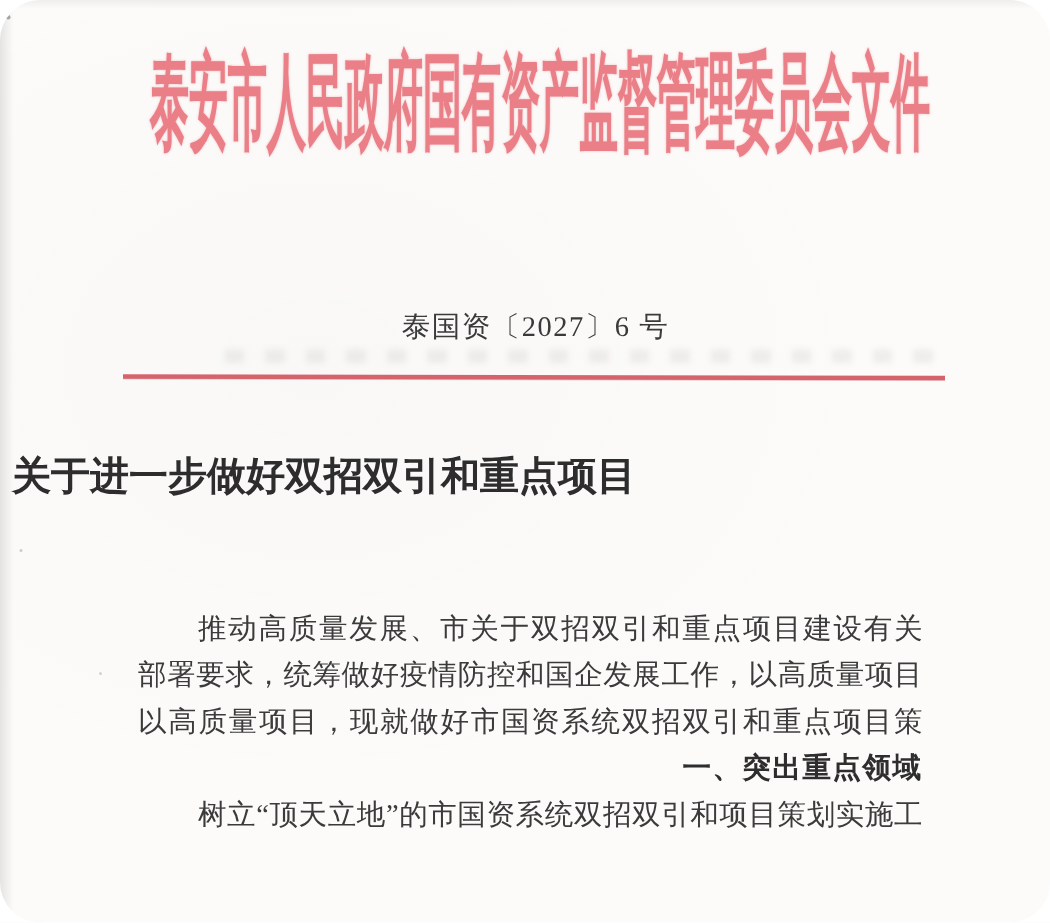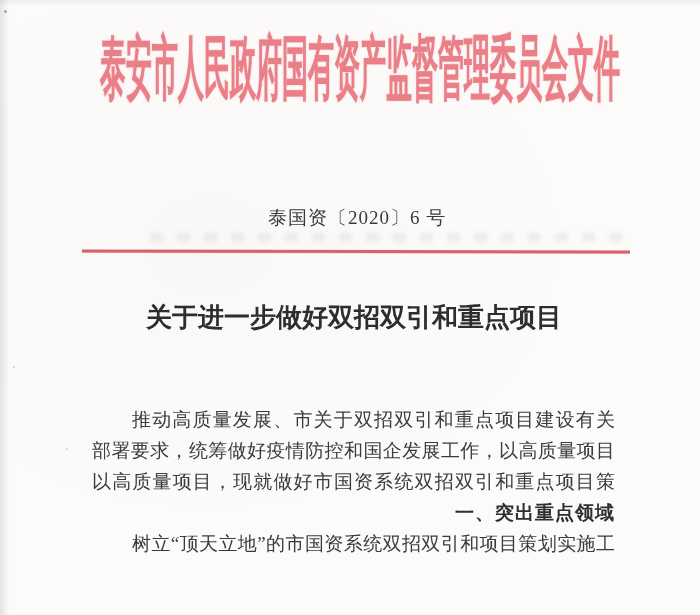--- a/index.html
+++ b/index.html
@@ -4,20 +4,21 @@
 <style>
   html,body{margin:0;padding:0;}
   .page{
     position:relative;
     width:700px;height:615px;
     background:
       radial-gradient(ellipse at 30% 40%, rgba(0,0,0,0.012), transparent 60%),
       #fcfbfa;
     overflow:hidden;
     font-family:"Liberation Serif","DejaVu Serif",serif;
+    border-radius:27px;
   }
   
   .edge-left{position:absolute;left:0;top:0;bottom:0;width:9px;
     background:linear-gradient(90deg, rgba(120,120,120,0.18), rgba(120,120,120,0.0));}
   .edge-top{position:absolute;left:0;top:0;right:0;height:6px;
     background:linear-gradient(180deg, rgba(120,120,120,0.10), rgba(120,120,120,0.0));}
   .speck{position:absolute;border-radius:50%;background:rgba(90,90,90,0.5);}
   .speck.s1{left:4px;top:10px;width:3px;height:3px;}
   .speck.s2{left:13px;top:366px;width:2px;height:2px;background:rgba(120,120,120,0.35);}
   .speck.s3{left:66px;top:448px;width:2px;height:2px;background:rgba(120,120,120,0.3);}
@@ -57,21 +58,21 @@
   .red-divider{
     position:absolute;left:82px;top:250px;width:548px;height:2.5px;
     background:var(--divider-red,#d5636c);
     transform:rotate(0.12deg);
     box-shadow:0 0.5px 0 rgba(213,99,108,0.35);
   }
 
   
   .title{
     position:absolute;left:0;right:0;top:301px;
-    padding-left:8px;text-align:center;
+    padding-left:8px;text-align:left;
     font-size:26px;font-weight:bold;line-height:33px;
     color:var(--title-text,#2d2d2d);
     letter-spacing:0;
   }
 
   
   .body-block{
     position:absolute;left:92px;top:404px;width:523px;
     font-size:19px;line-height:31px;
     color:var(--body-text,#3b3b3b);
@@ -93,21 +94,21 @@
   <div class="edge-left"></div>
   <div class="edge-top"></div>
   <div class="speck s1"></div>
   <div class="speck s2"></div>
   <div class="speck s3"></div>
 
   <div class="banner">
     <span class="banner-text">泰安市人民政府国有资产监督管理委员会文件</span>
   </div>
 
-  <div class="doc-number">泰国资〔2020〕6 号</div>
+  <div class="doc-number">泰国资〔2027〕6 号</div>
 
   <div class="ghost-smudge"></div>
 
   <div class="red-divider"></div>
 
   <div class="title">
     <div>关于进一步做好双招双引和重点项目</div>
   </div>
 
   <div class="body-block">

